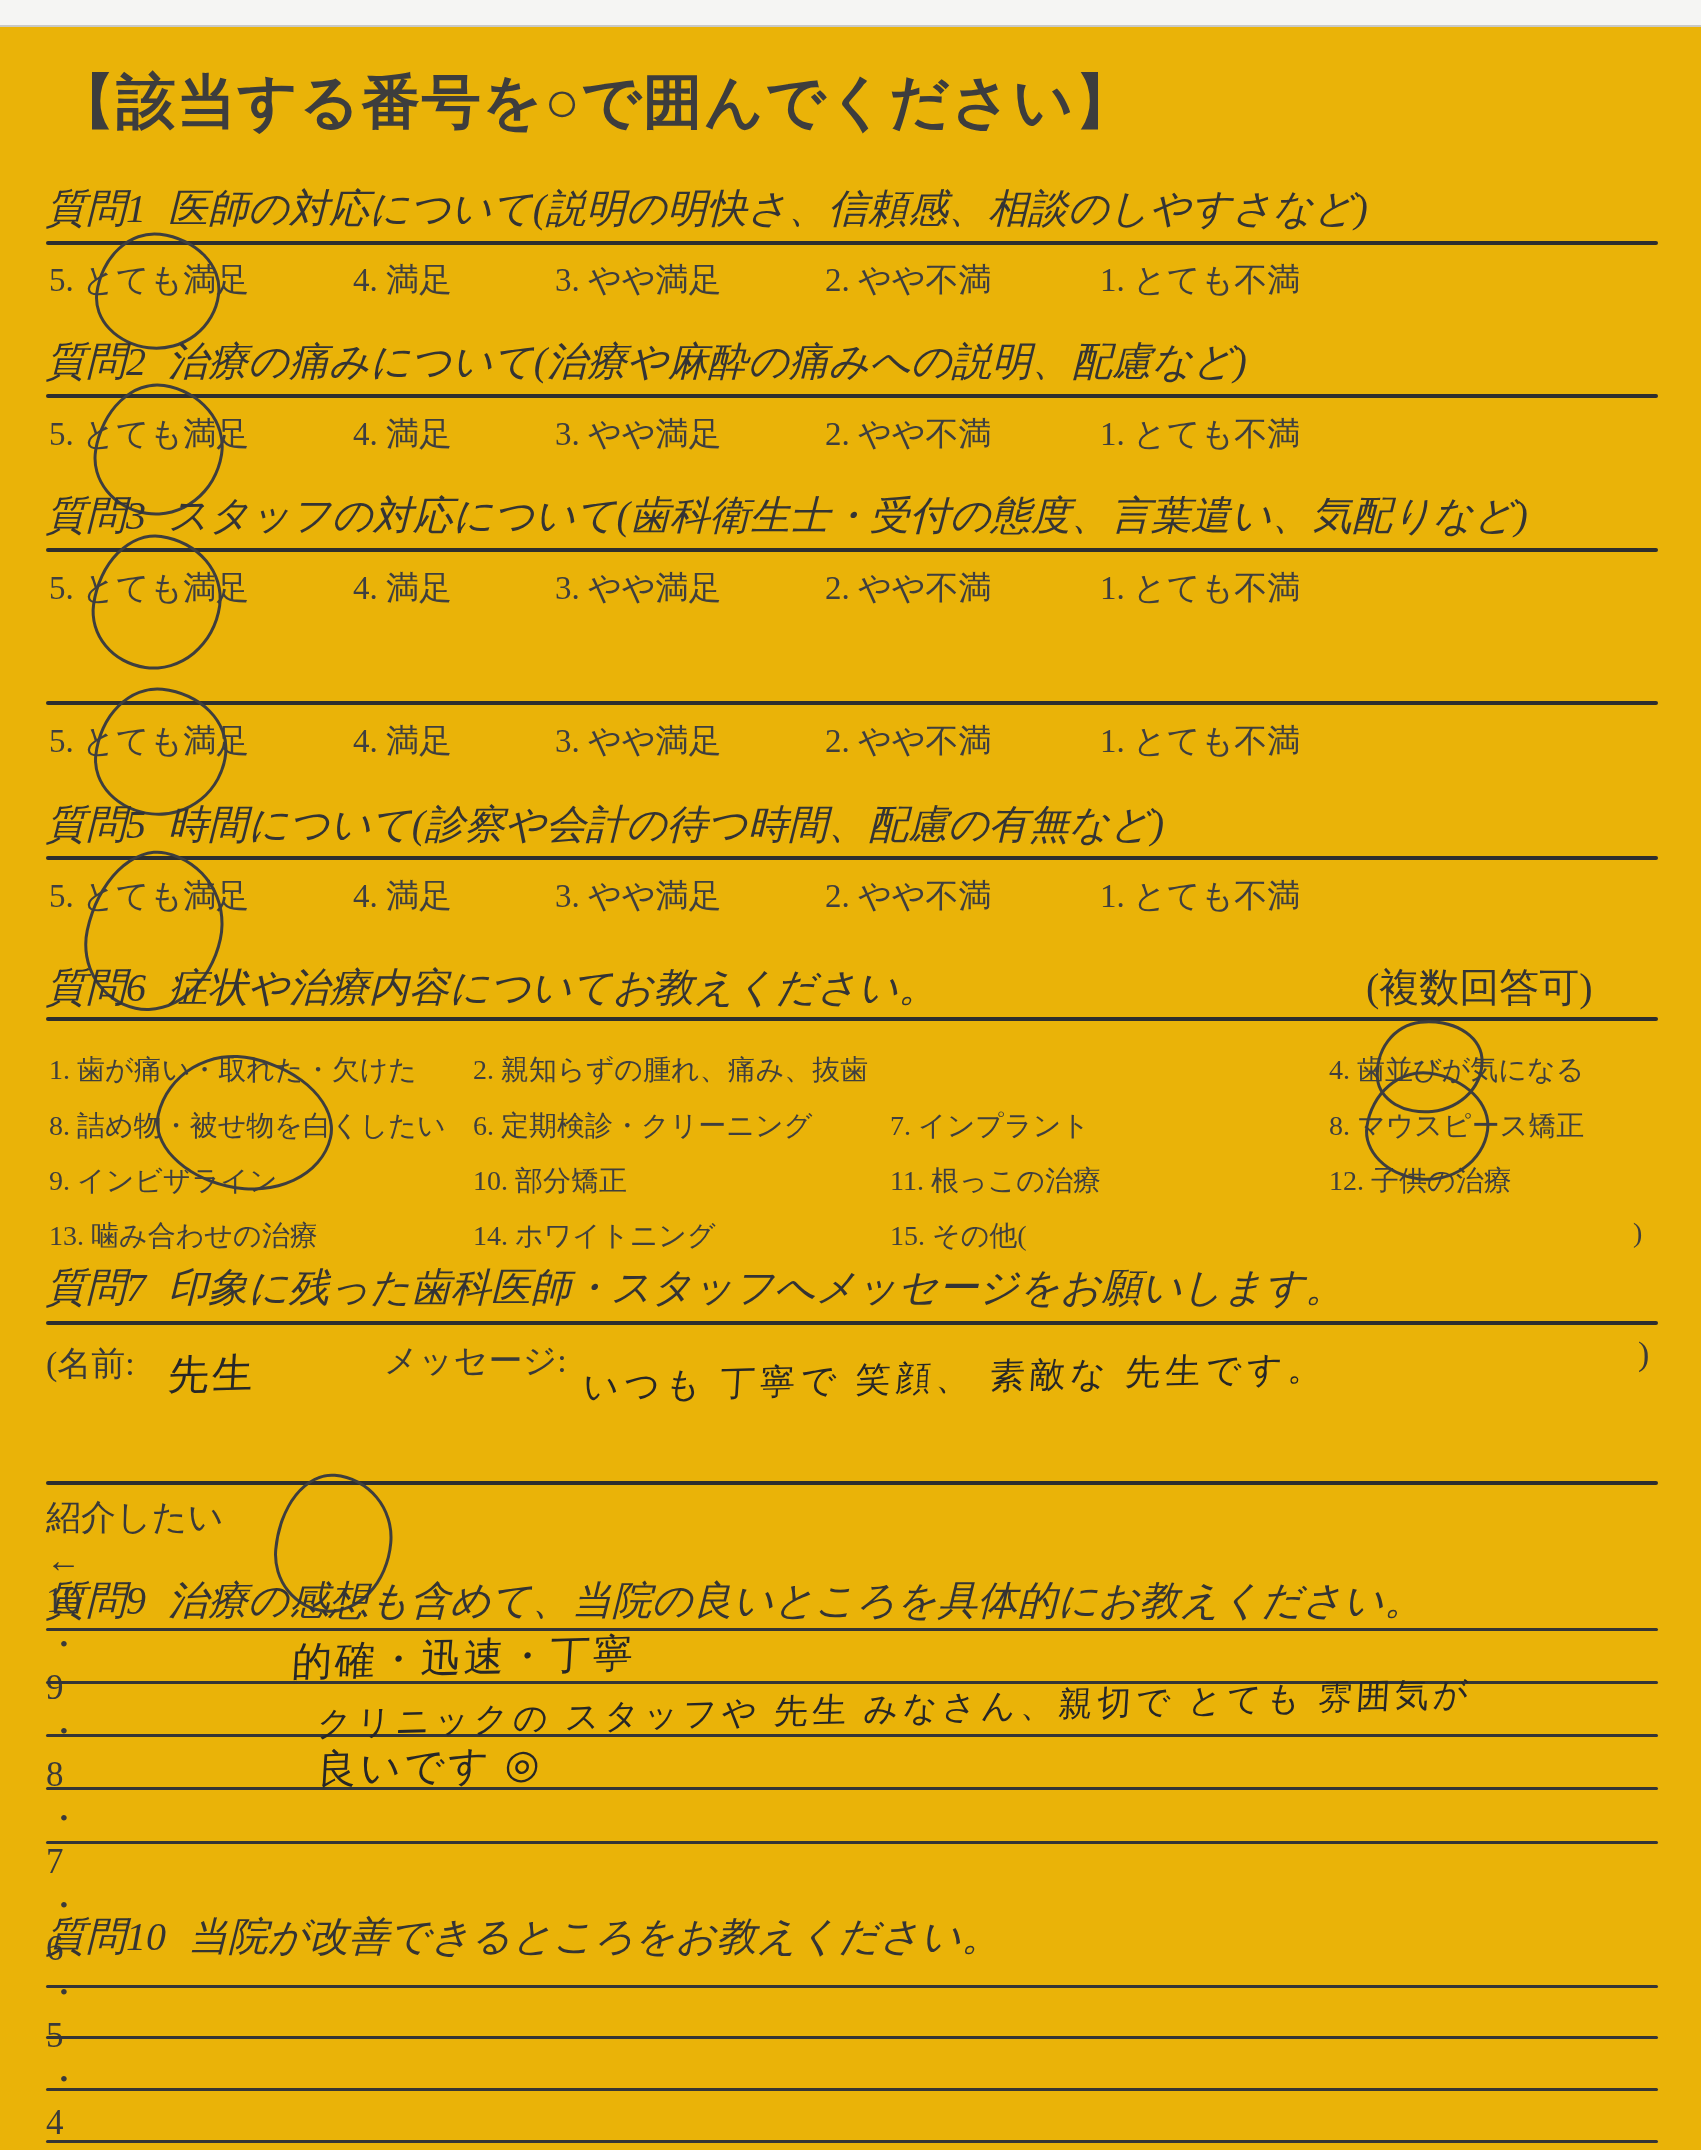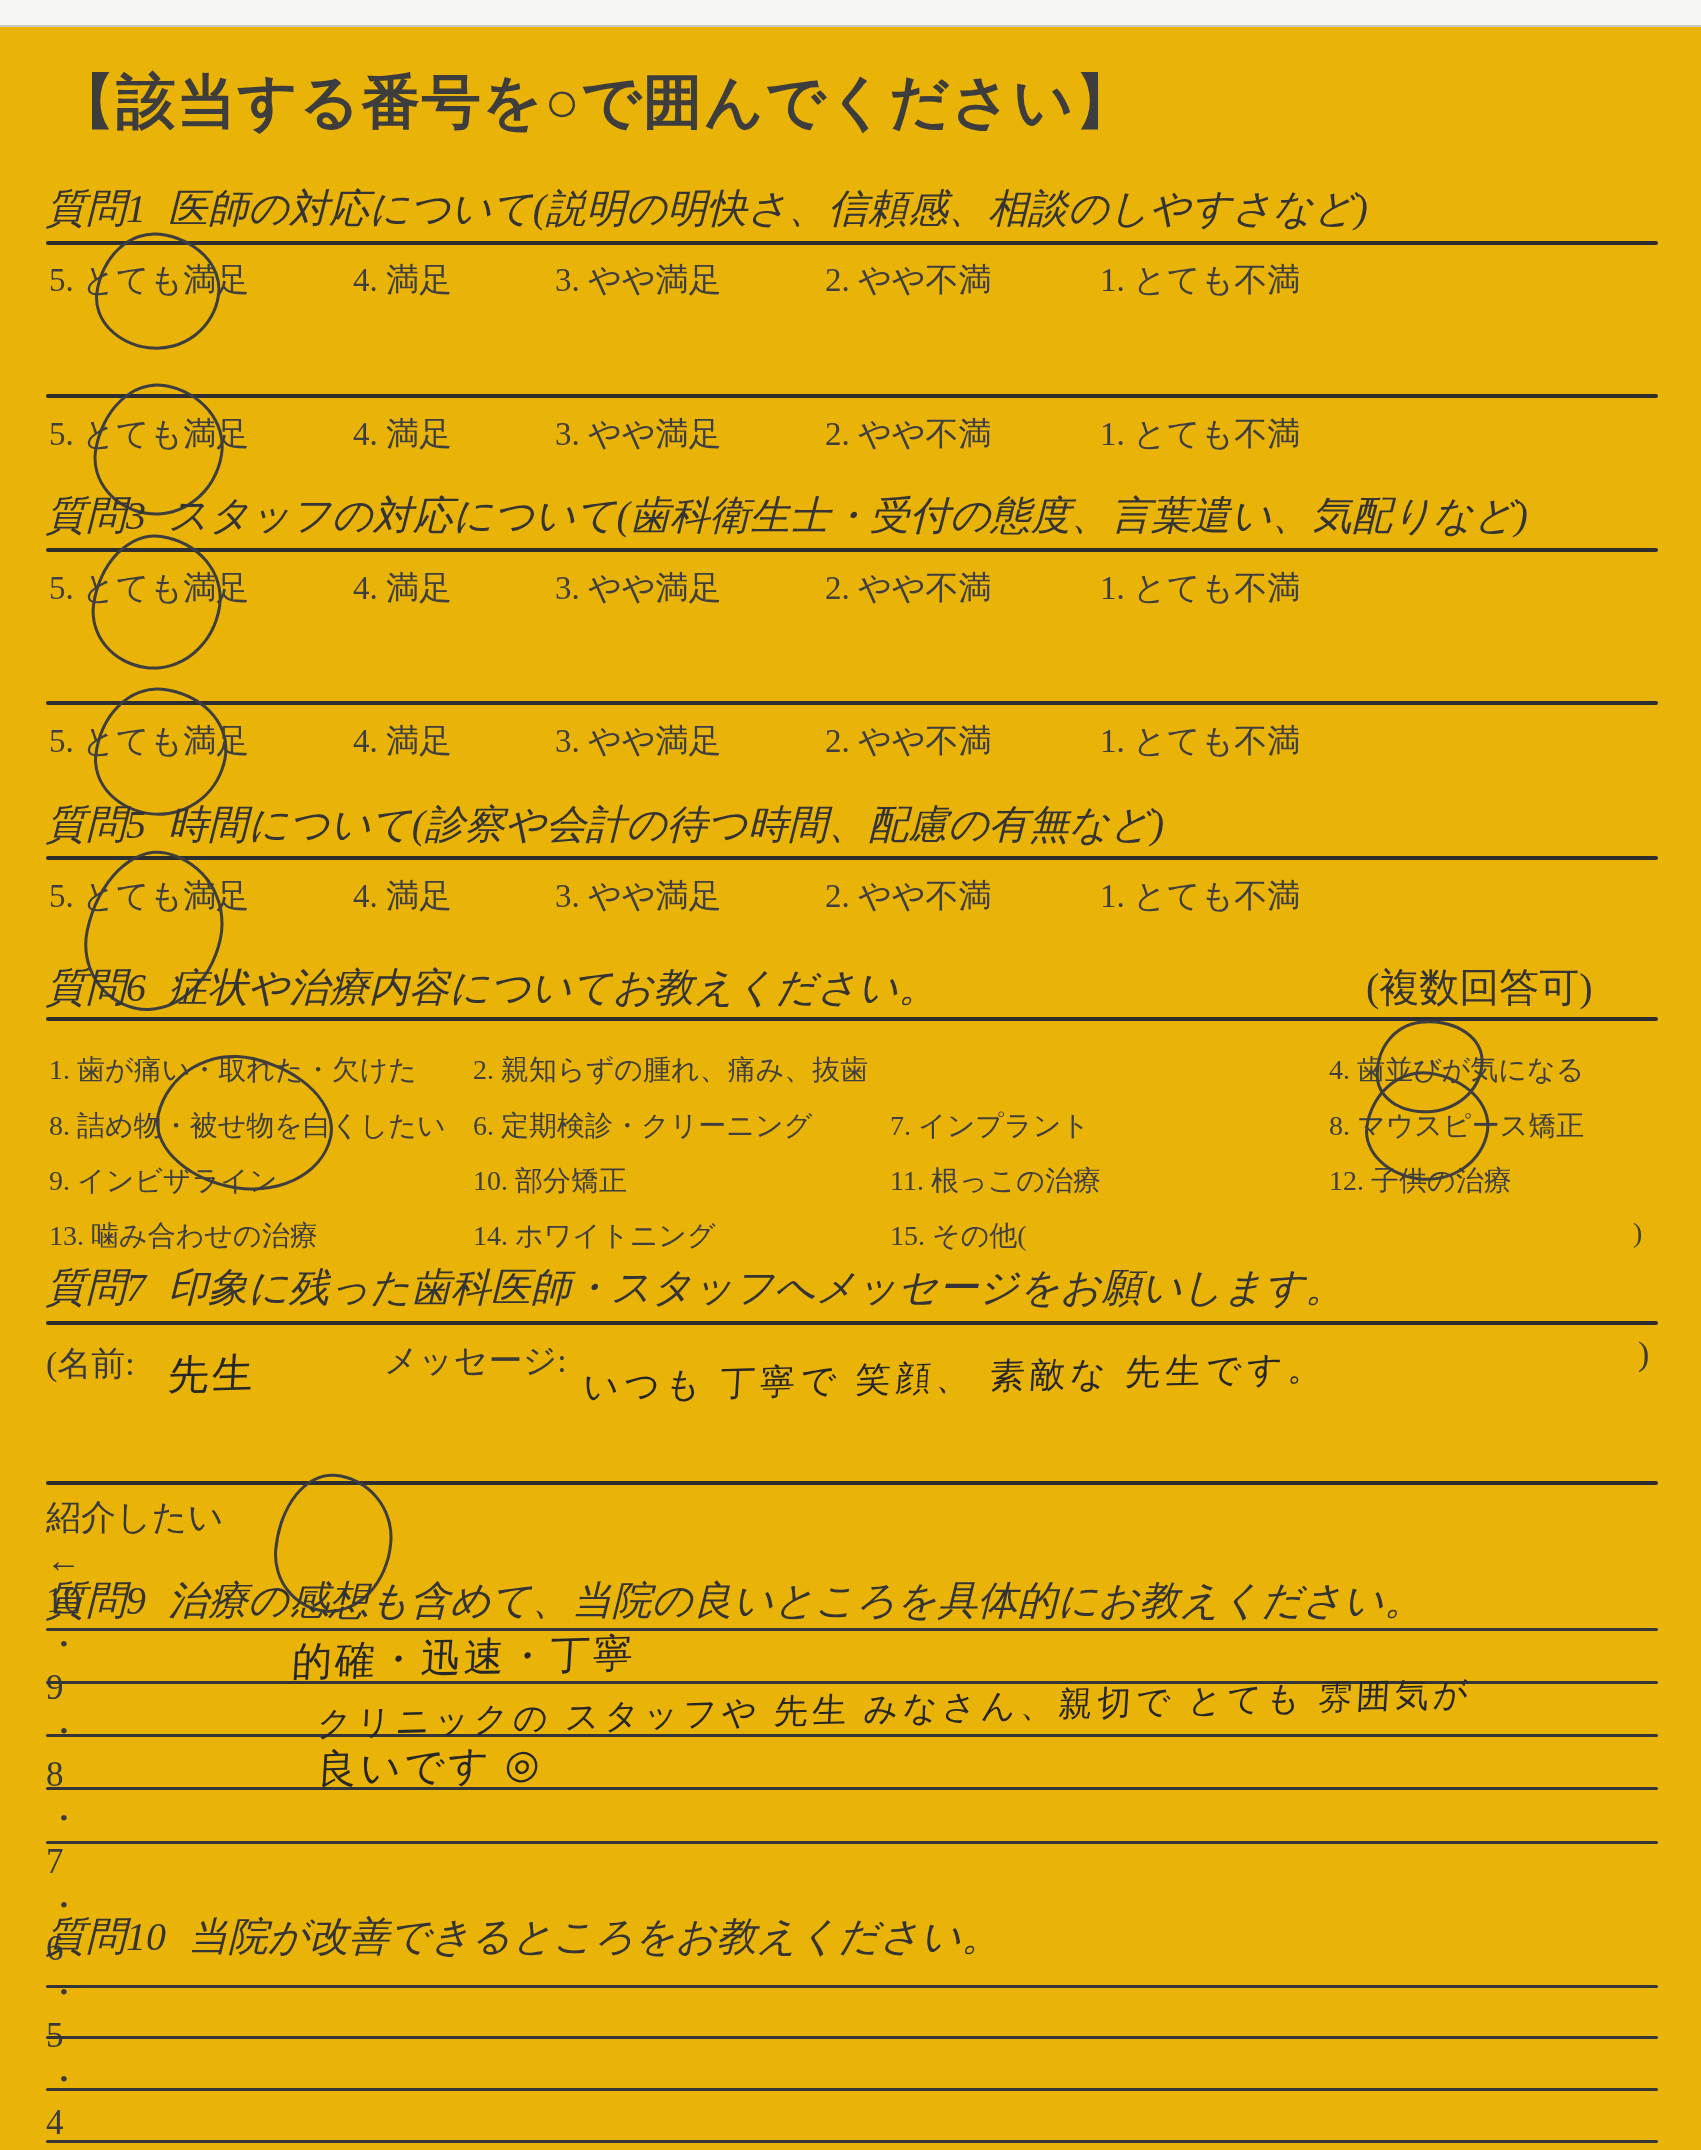--- a/index.html
+++ b/index.html
@@ -72,20 +72,23 @@
     <span class="qlabel">質問1</span><span>医師の対応について(説明の明快さ、信頼感、相談のしやすさなど)</span>
   </div>
   <div class="rule" style="top:241px"></div>
   <span class="opt" style="left:49px;top:258px">5. とても満足</span>
   <span class="opt" style="left:353px;top:258px">4. 満足</span>
   <span class="opt" style="left:555px;top:258px">3. やや満足</span>
   <span class="opt" style="left:825px;top:258px">2. やや不満</span>
   <span class="opt" style="left:1100px;top:258px">1. とても不満</span>
   <div class="circle" style="left:96px;top:233px;width:118px;height:111px;transform:rotate(7deg)"></div>
 
+  <div class="qheader" style="top:334px">
+    <span class="qlabel">質問2</span><span>治療の痛みについて(治療や麻酔の痛みへの説明、配慮など)</span>
+  </div>
   <div class="rule" style="top:394px"></div>
   <span class="opt" style="left:49px;top:412px">5. とても満足</span>
   <span class="opt" style="left:353px;top:412px">4. 満足</span>
   <span class="opt" style="left:555px;top:412px">3. やや満足</span>
   <span class="opt" style="left:825px;top:412px">2. やや不満</span>
   <span class="opt" style="left:1100px;top:412px">1. とても不満</span>
   <div class="circle" style="left:95px;top:384px;width:122px;height:126px;transform:rotate(9deg)"></div>
 
   <div class="qheader" style="top:488px">
     <span class="qlabel">質問3</span><span>スタッフの対応について(歯科衛生士・受付の態度、言葉遣い、気配りなど)</span>

